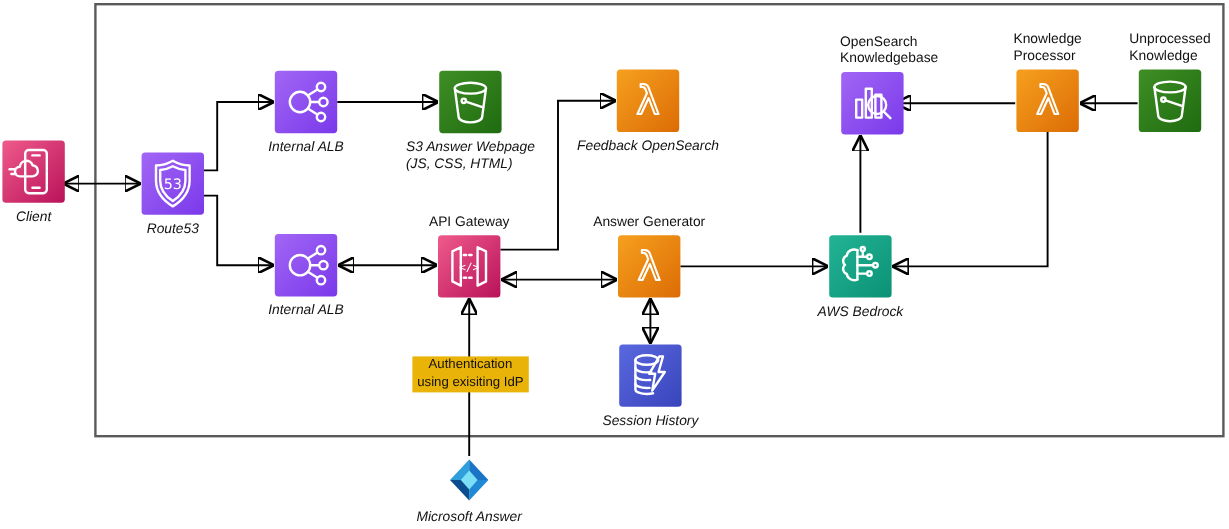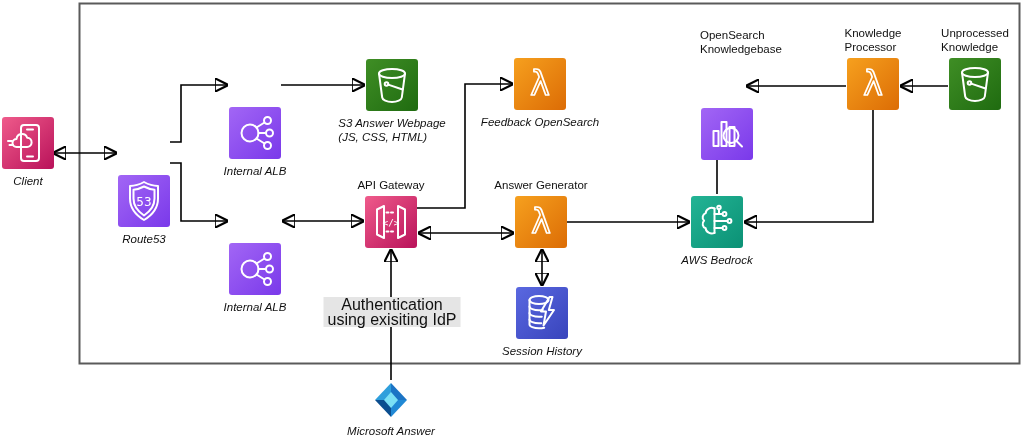--- a/index.html
+++ b/index.html
@@ -6,32 +6,32 @@
   .canvas{position:relative;width:1024px;height:441px;background:#ffffff;overflow:hidden;
           font-family:"Liberation Sans",sans-serif;}
   .wires{position:absolute;left:0;top:0;z-index:1;}
   .wires path{fill:none;stroke:#000;stroke-width:1.6px;}
   .boundary{fill:none;stroke:#5a5a5a;stroke-width:2px;}
   .node{position:absolute;z-index:2;}
   .icon{width:52px;height:52px;border-radius:3px;display:block;}
   .icon svg{display:block;}
   .glyph{stroke:#fff;stroke-width:2;fill:none;stroke-linecap:round;stroke-linejoin:round;}
   .grad-pink  {background:linear-gradient(135deg,#ef5b8b 0%,#b9125a 100%);}
-  .grad-purple{background:linear-gradient(135deg,#a266f5 0%,#7a39ea 100%);margin-top:48px;}
+  .grad-purple{background:linear-gradient(135deg,#a266f5 0%,#7a39ea 100%);}
   .grad-green {background:linear-gradient(135deg,#3f8e25 0%,#1f6b10 100%);}
   .grad-orange{background:linear-gradient(135deg,#f6a01e 0%,#dc6c05 100%);}
   .grad-blue  {background:linear-gradient(135deg,#5a68e0 0%,#3844bc 100%);}
   .grad-teal  {background:linear-gradient(135deg,#23b495 0%,#0b9175 100%);}
   .label{position:absolute;font-size:11.5px;line-height:14px;color:#111;
          white-space:pre-line;text-align:left;width:max-content;}
   .label-below{top:calc(100% + 5px);left:50%;transform:translateX(-50%);font-style:italic;}
   .label-above{bottom:calc(100% + 4px);left:50%;transform:translateX(-50%);}
   .label-above-left{bottom:calc(100% + 4px);left:-1px;text-align:left;}
   .note{position:absolute;z-index:3;left:392px;top:297px;transform:translateX(-50%);
-        background:#e5e5e5;padding:0 4px;font-size:16px;line-height:15px;
+        background:#eab308;padding:0 4px;font-size:11px;line-height:15px;
         text-align:center;white-space:pre-line;color:#111;}
   .entra-icon{width:44px;height:40px;display:block;}
 </style>
 </head>
 <body>
 
 <div class="canvas">
 
   <svg class="wires" width="1024" height="441">
     <defs>

